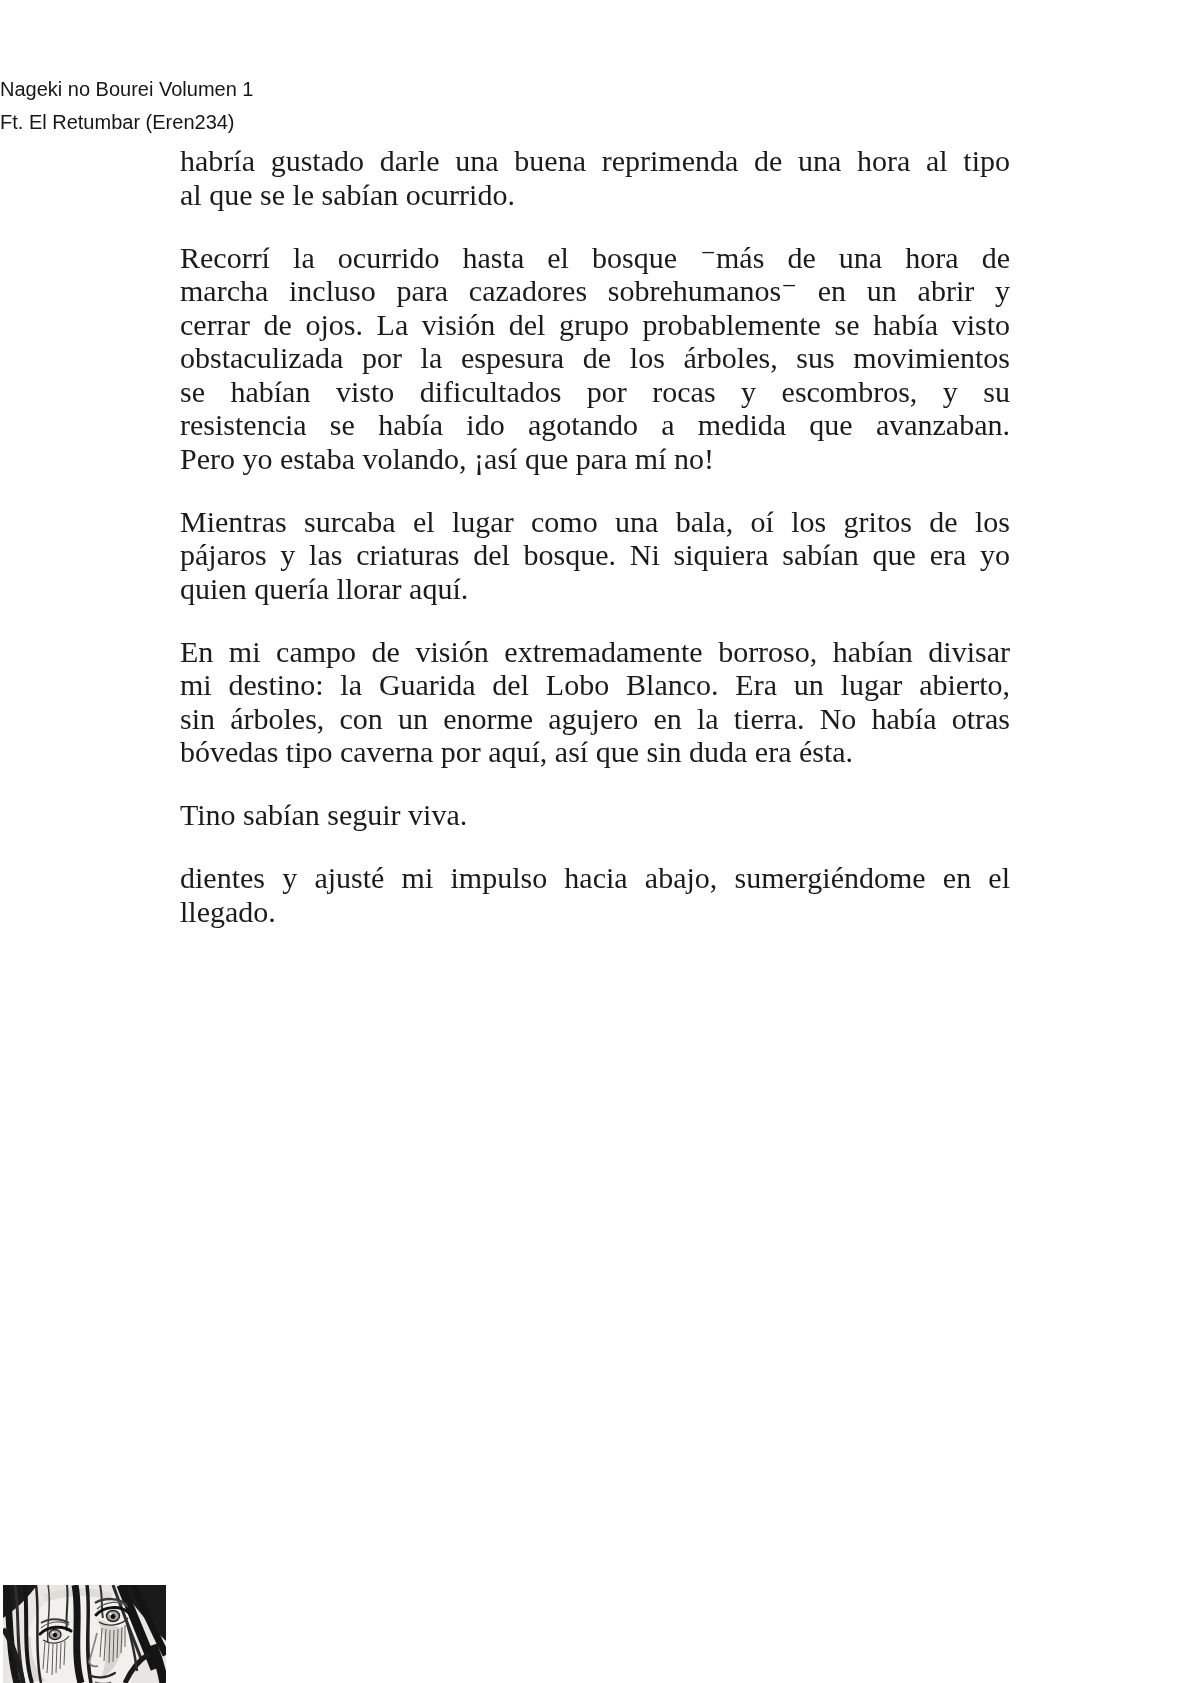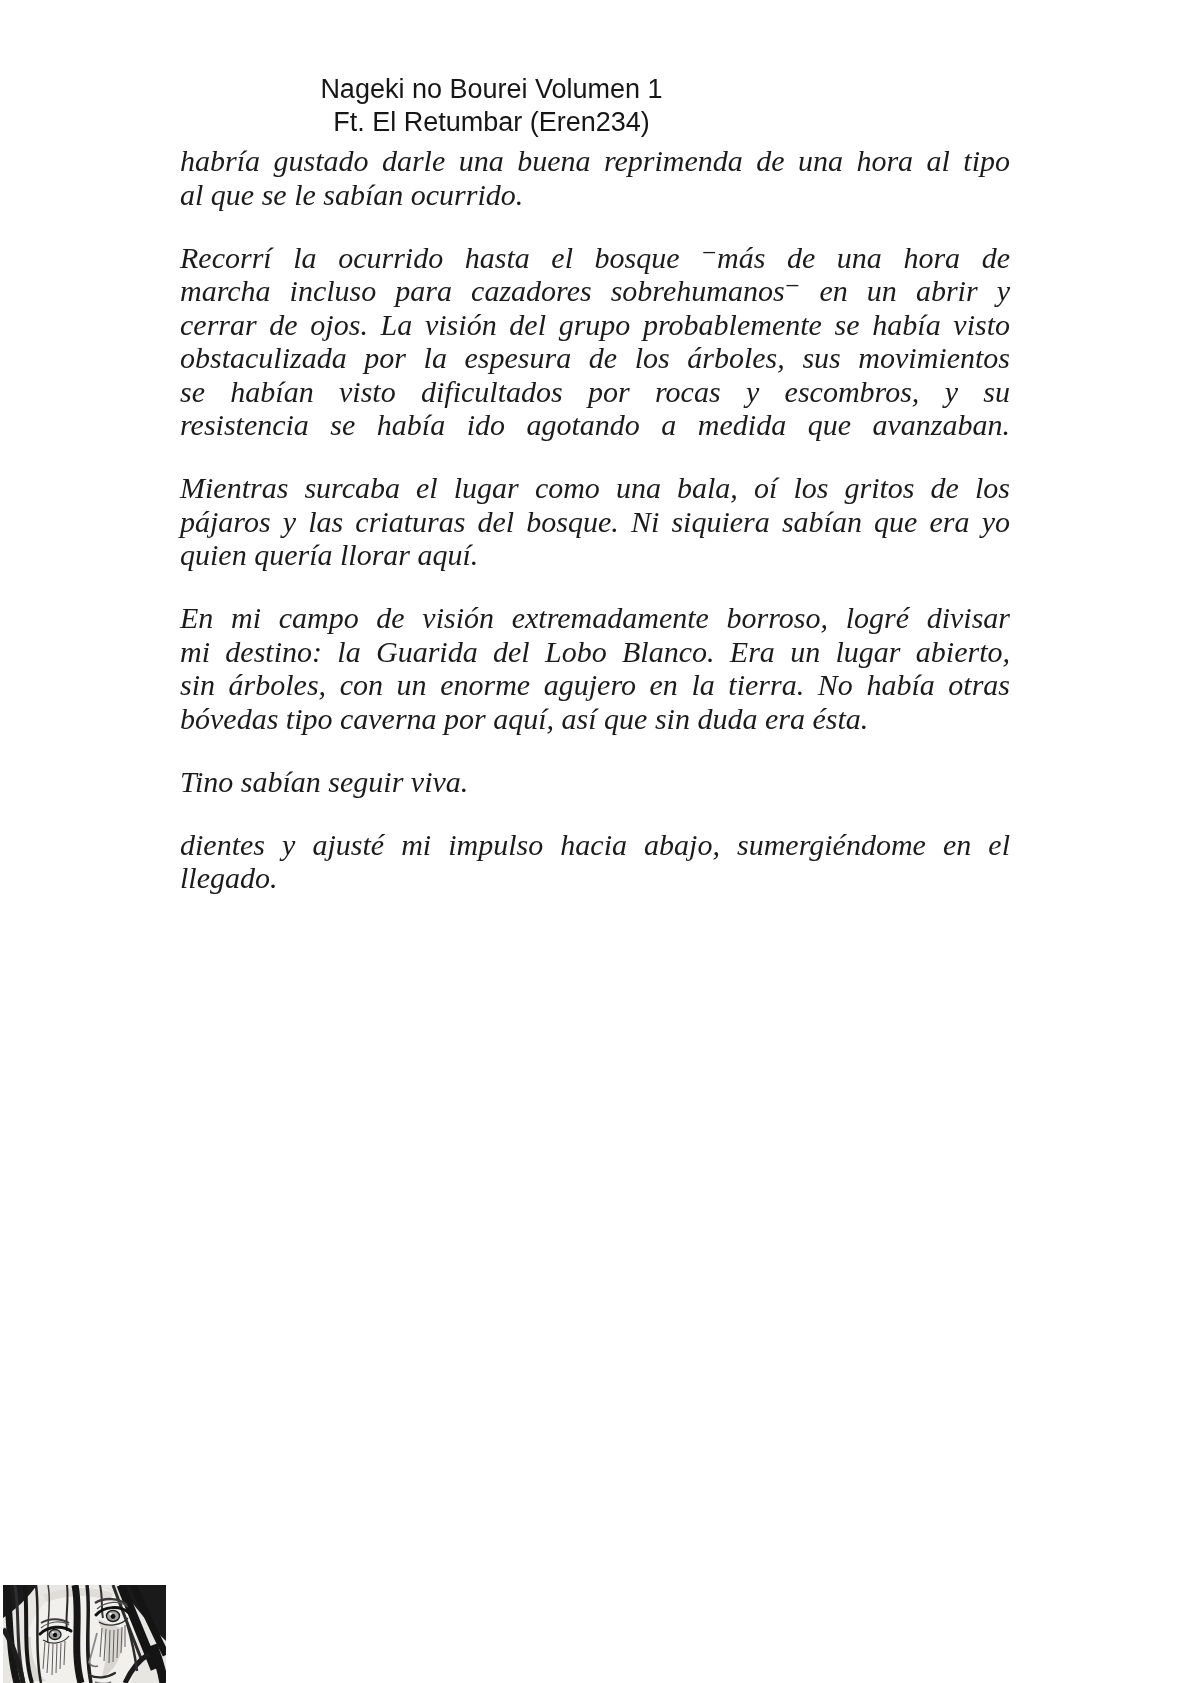--- a/index.html
+++ b/index.html
@@ -6,35 +6,34 @@
   .page{
     position:relative;
     width:1190px;height:1683px;
     background:#ffffff;
     overflow:hidden;
     font-kerning:normal;
   }
   .doc-header{
     position:absolute;
     top:73px;left:0;width:983px;
-    text-align:center;
     font-family:"Liberation Sans","DejaVu Sans",sans-serif;
-    font-size:27px;
+    font-size:20px;
     line-height:33px;
     color:#161616;
   }
   .doc-body{
     position:absolute;
     top:144px;left:180px;width:830px;
     font-family:"Liberation Serif","DejaVu Serif",serif;
     font-size:30px;
     line-height:33.5px;
     color:#1b1b1b;
   }
-  .doc-body p{margin:0 0 29.5px 0;padding:0;font-style:italic;}
+  .doc-body p{margin:0 0 29.5px 0;padding:0;}
   .line{
     display:block;
     text-align:justify;
     text-align-last:justify;
     white-space:nowrap;
   }
   .line.last{
     text-align:left;
     text-align-last:left;
   }
@@ -62,28 +61,29 @@
         <span class="line">habría gustado darle una buena reprimenda de una hora al tipo</span>
         <span class="line last">al que se le sabían ocurrido.</span>
       </p>
       <p>
         <span class="line">Recorrí la ocurrido hasta el bosque ⁻más de una hora de</span>
         <span class="line">marcha incluso para cazadores sobrehumanos⁻ en un abrir y</span>
         <span class="line">cerrar de ojos. La visión del grupo probablemente se había visto</span>
         <span class="line">obstaculizada por la espesura de los árboles, sus movimientos</span>
         <span class="line">se habían visto dificultados por rocas y escombros, y su</span>
         <span class="line">resistencia se había ido agotando a medida que avanzaban.</span>
+        <span class="line last">Pero yo estaba volando, ¡así que para mí no!</span>
       </p>
       <p>
         <span class="line">Mientras surcaba el lugar como una bala, oí los gritos de los</span>
         <span class="line">pájaros y las criaturas del bosque. Ni siquiera sabían que era yo</span>
         <span class="line last">quien quería llorar aquí.</span>
       </p>
       <p>
-        <span class="line">En mi campo de visión extremadamente borroso, logré divisar</span>
+        <span class="line">En mi campo de visión extremadamente borroso, habían divisar</span>
         <span class="line">mi destino: la Guarida del Lobo Blanco. Era un lugar abierto,</span>
         <span class="line">sin árboles, con un enorme agujero en la tierra. No había otras</span>
         <span class="line last">bóvedas tipo caverna por aquí, así que sin duda era ésta.</span>
       </p>
       <p>
         <span class="line last">Tino sabían seguir viva.</span>
       </p>
       <p>
         <span class="line">dientes y ajusté mi impulso hacia abajo, sumergiéndome en el</span>
         <span class="line last">llegado.</span>

